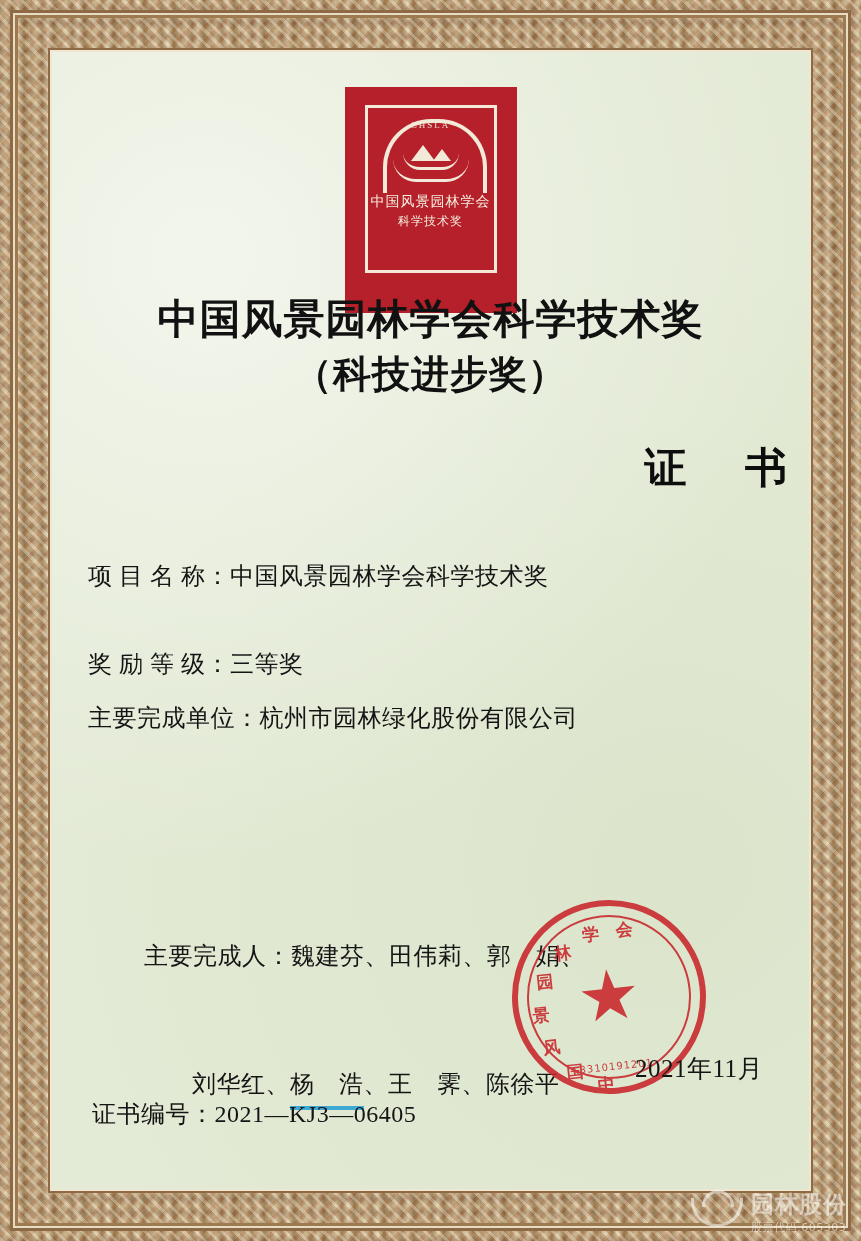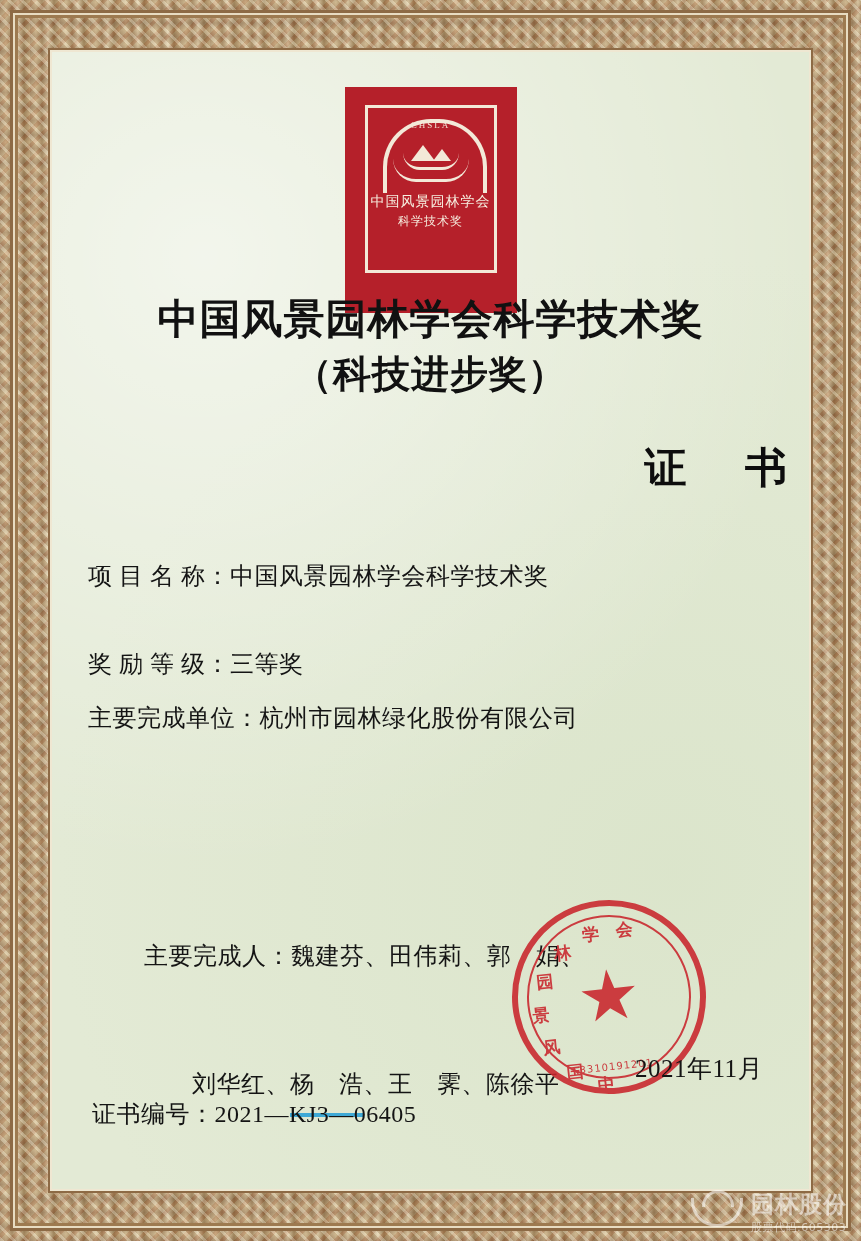--- a/index.html
+++ b/index.html
@@ -216,21 +216,21 @@
     right: 34px;
     top: 840px;
     font-size: 24px;
     line-height: 1.78;
     color: #141414;
     letter-spacing: 0.5px;
   }
   .people-line { white-space: pre; }
   .hl {
     border-bottom: 4px solid #3fa9d6;
-    padding-bottom: 16px;
+    padding-bottom: 9px;
   }
 
   
   .seal {
     position: absolute;
     left: 460px;
     top: 848px;
     width: 182px;
     height: 182px;
     border: 6px solid #c9252c;

